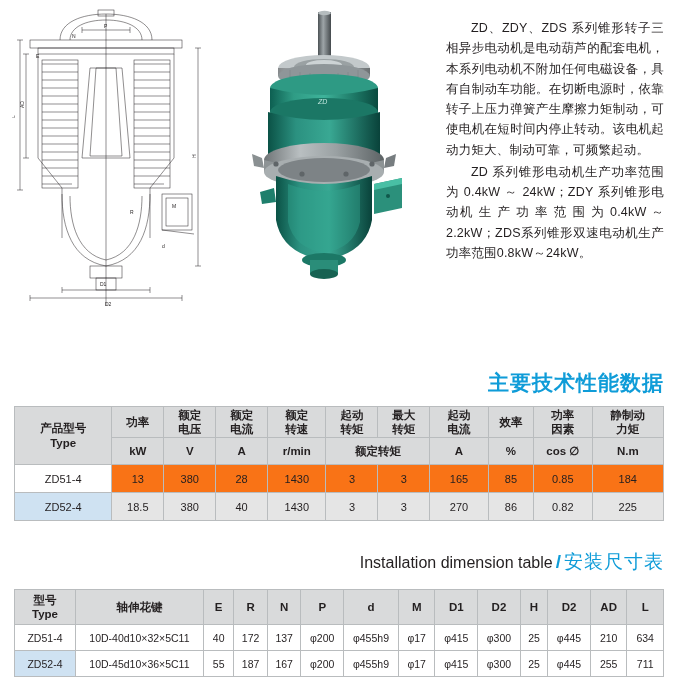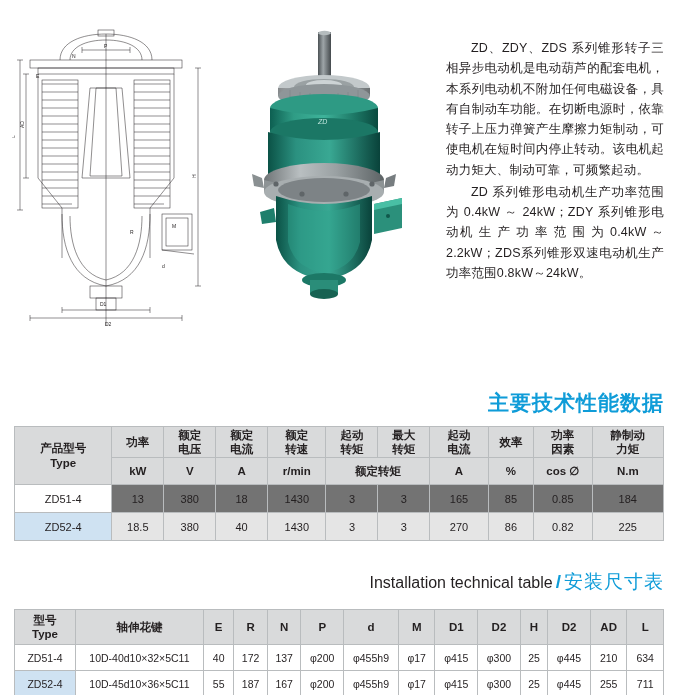--- a/index.html
+++ b/index.html
@@ -16,21 +16,20 @@
     overflow: hidden;
   }
 
   
   .top {
     display: flex;
     flex-direction: row;
     padding: 8px 0 0 0;
     height: 318px;
     box-sizing: border-box;
-    margin-top: 20px;
   }
   .drawing {
     width: 210px;
     flex: 0 0 210px;
     position: relative;
     padding-left: 12px;
     box-sizing: border-box;
   }
   .photo {
     width: 230px;
@@ -119,21 +118,21 @@
     font-size: 11.5px;
     height: 30px;
     line-height: 1.25;
   }
   .t1 thead tr.units td {
     height: 26px;
     font-weight: bold;
   }
   .t1 tbody td {
     height: 27px;
-    background: #737373;
+    background: #f97316;
   }
   .t1 tbody tr.alt td {
     background: #e5e5e5;
   }
   .t1 tbody tr.alt td.first {
     background: #cfe2f2;
   }
   .t1 td.first {
     background: #ffffff;
   }
@@ -421,21 +420,21 @@
         <td>%</td>
         <td>cos ∅</td>
         <td>N.m</td>
       </tr>
     </thead>
     <tbody>
       <tr>
         <td class="first">ZD51-4</td>
         <td>13</td>
         <td>380</td>
-        <td>18</td>
+        <td>28</td>
         <td>1430</td>
         <td>3</td>
         <td>3</td>
         <td>165</td>
         <td>85</td>
         <td>0.85</td>
         <td>184</td>
       </tr>
       <tr class="alt">
         <td class="first">ZD52-4</td>
@@ -450,21 +449,21 @@
         <td>0.82</td>
         <td>225</td>
       </tr>
     </tbody>
   </table>
 </div>
 
 <div class="spacer-24"></div>
 
 <div class="heading-inline">
-  <span class="en">Installation technical table</span><span class="sep">/</span><span class="cn">安装尺寸表</span>
+  <span class="en">Installation dimension table</span><span class="sep">/</span><span class="cn">安装尺寸表</span>
 </div>
 
 <div class="spacer-8"></div>
 
 <div class="table-wrap">
   <table class="t2">
     <colgroup>
       <col style="width:10%">
       <col style="width:21%">
       <col style="width:5%">

